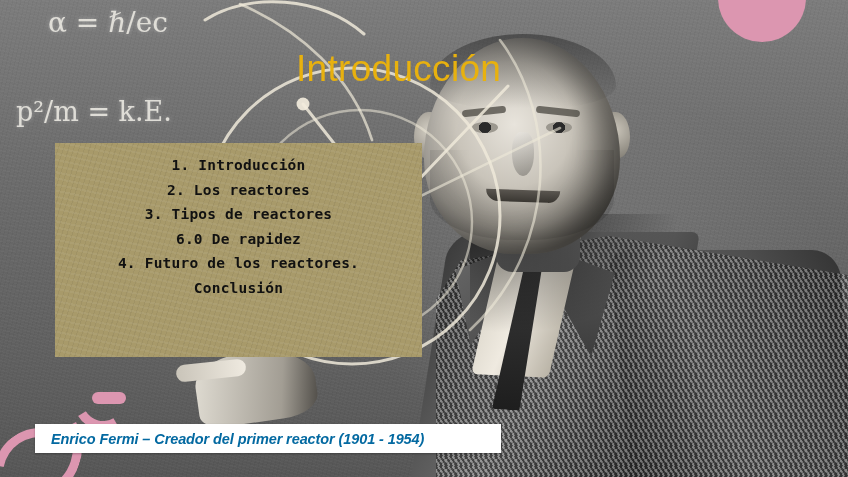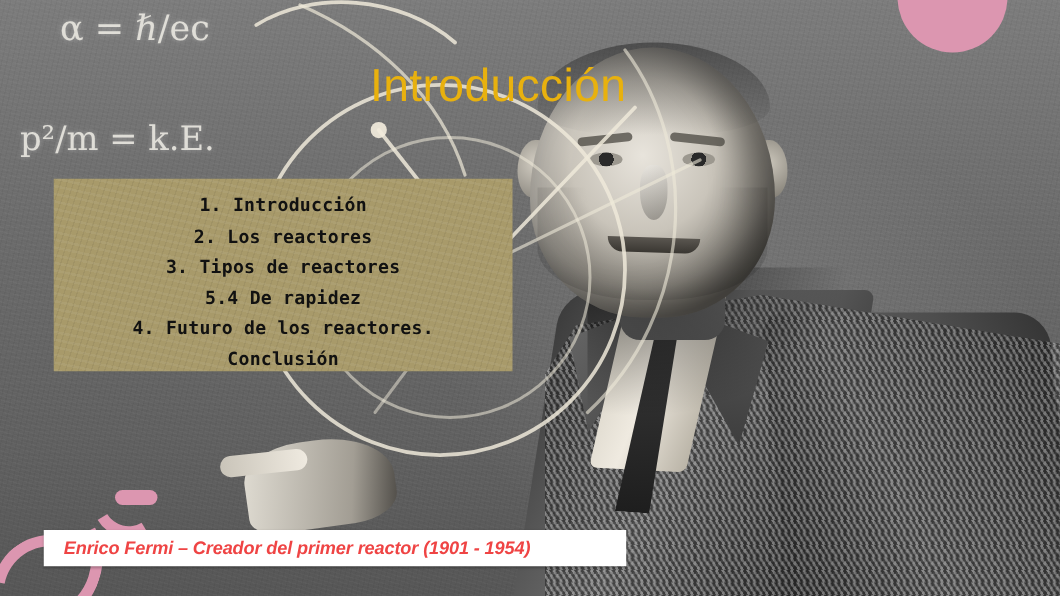--- a/index.html
+++ b/index.html
@@ -127,21 +127,21 @@
     position:absolute;right:42px;top:-46px;width:88px;height:88px;border-radius:50%;
   }
   .pink-arc{position:absolute;border-radius:50%;}
   
   #title{
     position:absolute;left:296px;top:48px;
     font-size:37px;font-weight:400;letter-spacing:.3px;
     font-family:"Liberation Sans",sans-serif;
   }
   #agenda-box{
-    position:absolute;left:43px;top:143px;width:367px;height:154px;
+    position:absolute;left:55px;top:143px;width:367px;height:214px;
     box-sizing:border-box;
     padding:10px 0 0 0;
     background-image:
       repeating-linear-gradient(12deg, rgba(255,255,255,.05) 0 2px, rgba(0,0,0,0) 2px 6px),
       repeating-linear-gradient(-72deg, rgba(0,0,0,.05) 0 1px, rgba(0,0,0,0) 1px 5px);
   }
   #agenda-list{
     list-style:none;margin:0;padding:0;
     text-align:center;
   }
@@ -231,23 +231,23 @@
   <div class="pink-arc" style="left: 74px; top: 372px; width: 40px; height: 40px; border-width: 9px; border-style: solid; border-color: transparent transparent rgb(220, 150, 176); border-image: initial; transform: rotate(14deg);"></div>
   <div class="pink-arc" style="left: 92px; top: 392px; width: 34px; height: 12px; border-radius: 7px; background: rgb(220, 150, 176);"></div>
 
   <div id="title" style="color: rgb(232, 177, 14);">Introducción</div>
 
   <div id="agenda-box" style="background-color: rgb(168, 154, 106);">
     <ul id="agenda-list">
       <li>1. Introducción</li>
       <li>2. Los reactores</li>
       <li>3. Tipos de reactores</li>
-      <li>5.4 De rapidez</li>
+      <li>6.0 De rapidez</li>
       <li>4. Futuro de los reactores.
 Conclusión</li>
     </ul>
   </div>
 
   <div id="caption-bar" style="background: rgb(255, 255, 255);">
-    <span id="caption-text" style="color: #ef4444;">Enrico Fermi – Creador del primer reactor (1901 - 1954)</span>
+    <span id="caption-text" style="color: #0369a1;">Enrico Fermi – Creador del primer reactor (1901 - 1954)</span>
   </div>
 
 </div>
 
 </body></html>

